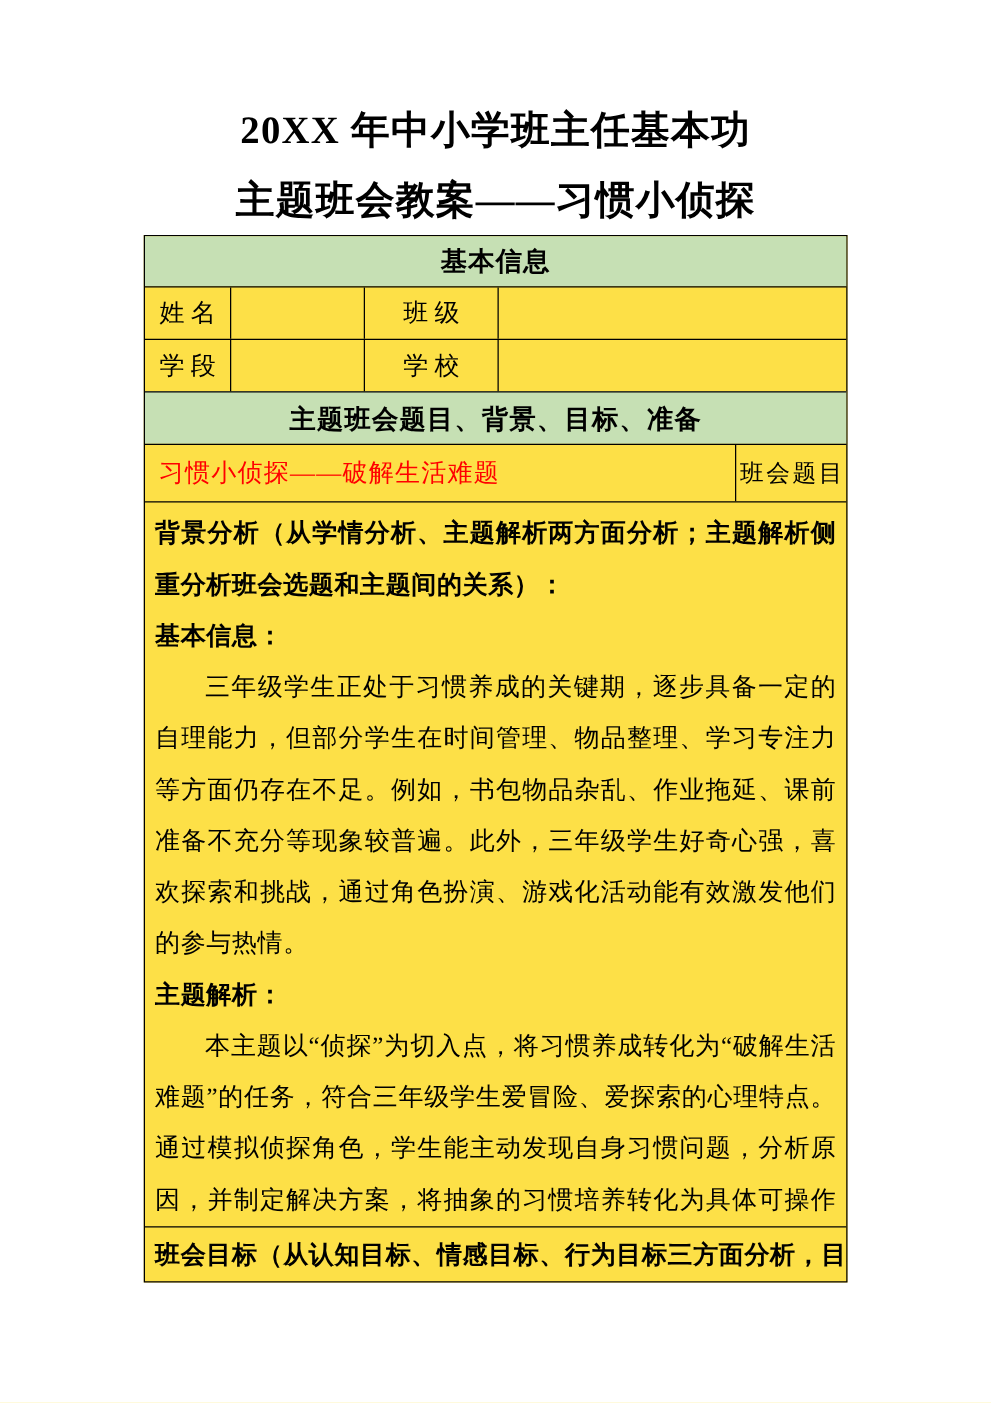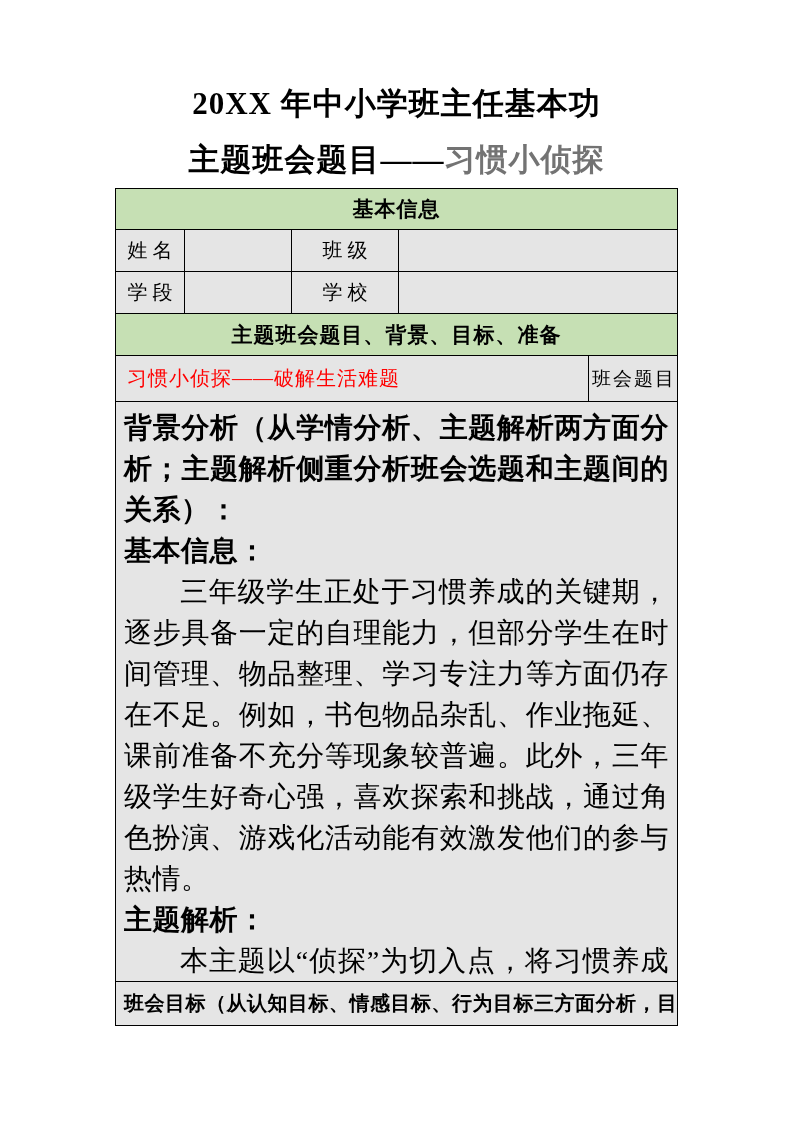--- a/index.html
+++ b/index.html
@@ -9,25 +9,25 @@
     font-family: "Liberation Serif", "DejaVu Serif", serif;
     color: #000;
   }
   .page { position: relative; width: 793px; height: 1122px; background: #fff; overflow: hidden; }
 
   .doc-title {
     position: absolute; top: 76px; left: 0; width: 100%;
     text-align: center; font-weight: 700; font-size: 31px; line-height: 56px;
     letter-spacing: 1px;
   }
-  .red { color: #737373; }
+  .red { color: #000000; }
 
   .tbl {
     position: absolute; left: 115px; top: 188px; width: 563px;
-    border: 1.5px solid #000; background: #e5e5e5;
+    border: 1.5px solid #000; background: #fde047;
   }
   .row { display: flex; border-top: 1.5px solid #000; align-items: stretch; }
   .row:first-child { border-top: none; }
   .cell { border-left: 1.5px solid #000; display: flex; align-items: center; font-family: Liberation Serif, serif; }
   .cell:first-child { border-left: none; }
 
   .hdr {
     background: #c6e0b4; justify-content: center; align-items: center; display: flex;
     font-family: "Liberation Sans", "DejaVu Sans", sans-serif;
     font-weight: 700; font-size: 21px; letter-spacing: 1px;
@@ -42,41 +42,41 @@
   .label-cell { justify-content: center; font-size: 20px; letter-spacing: 5px; text-indent: 5px; }
   .w-label1 { width: 68px; }
   .w-blank1 { width: 107px; }
   .w-label2 { width: 107px; }
   .w-blank2 { flex: 1; }
 
   .topic-label { width: 89px; justify-content: center; font-size: 19px; letter-spacing: 2px; text-indent: 2px; }
   .topic-value { flex: 1; padding-left: 11px; color: #ff0000; font-size: 20px; letter-spacing: 1px; }
 
   .big {
-    display: block; padding: 5px 8px 0 8px; font-size: 28px; line-height: 41px;
+    display: block; padding: 5px 8px 0 8px; font-size: 20px; line-height: 41px;
     overflow: hidden;
   }
   .big p { text-align: justify; letter-spacing: 0.5px; word-break: break-all; }
   .bold { font-weight: 700; }
   .indent { text-indent: 2em; }
 
   .goal-cell {
     flex: 1; padding: 0 8px; display: flex; align-items: center;
     font-weight: 700; font-size: 20px; letter-spacing: 0.5px;
     white-space: nowrap; overflow: hidden;
   }
 </style>
 </head>
 <body>
 
 <div class="page">
 
   <div class="doc-title">
     <div>20XX 年中小学班主任基本功</div>
-    <div><span>主题班会题目——</span><span class="red">习惯小侦探</span></div>
+    <div><span>主题班会教案——</span><span class="red">习惯小侦探</span></div>
   </div>
 
   <div class="tbl">
 
     <div class="row hdr r-hdr1">
       <span>基本信息</span>
     </div>
 
     <div class="row r-info">
       <div class="cell label-cell w-label1">姓名</div>

